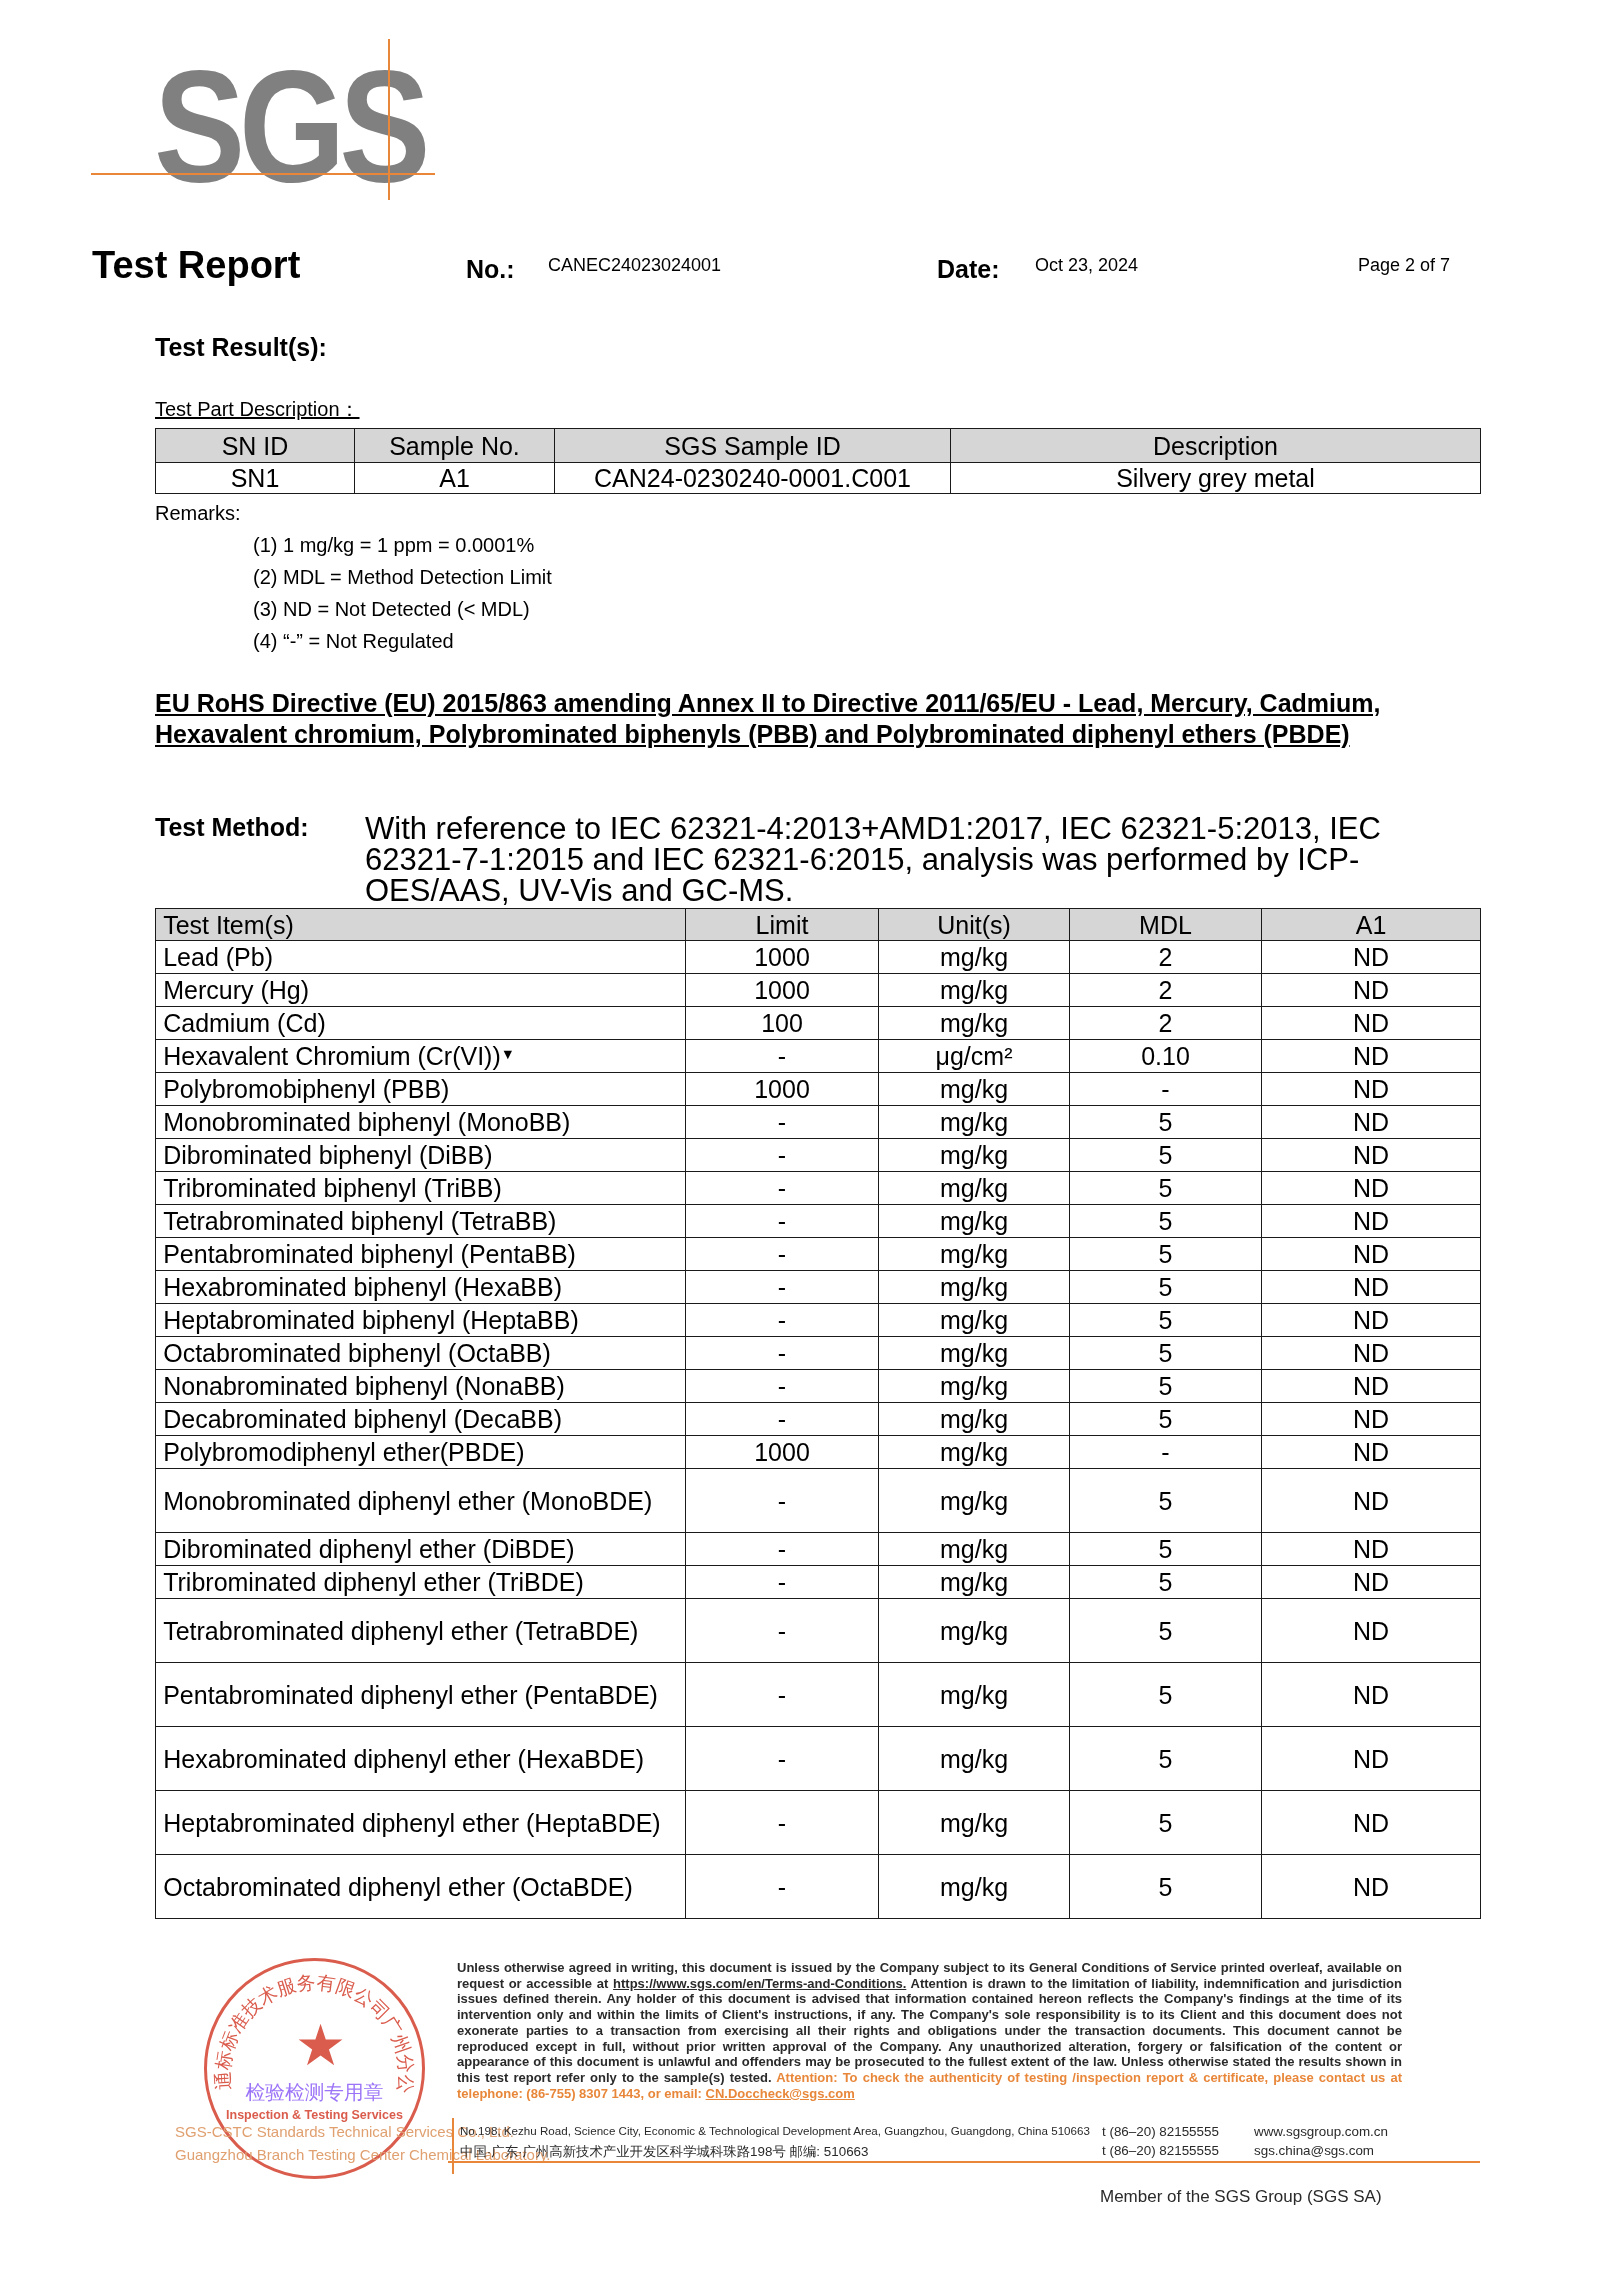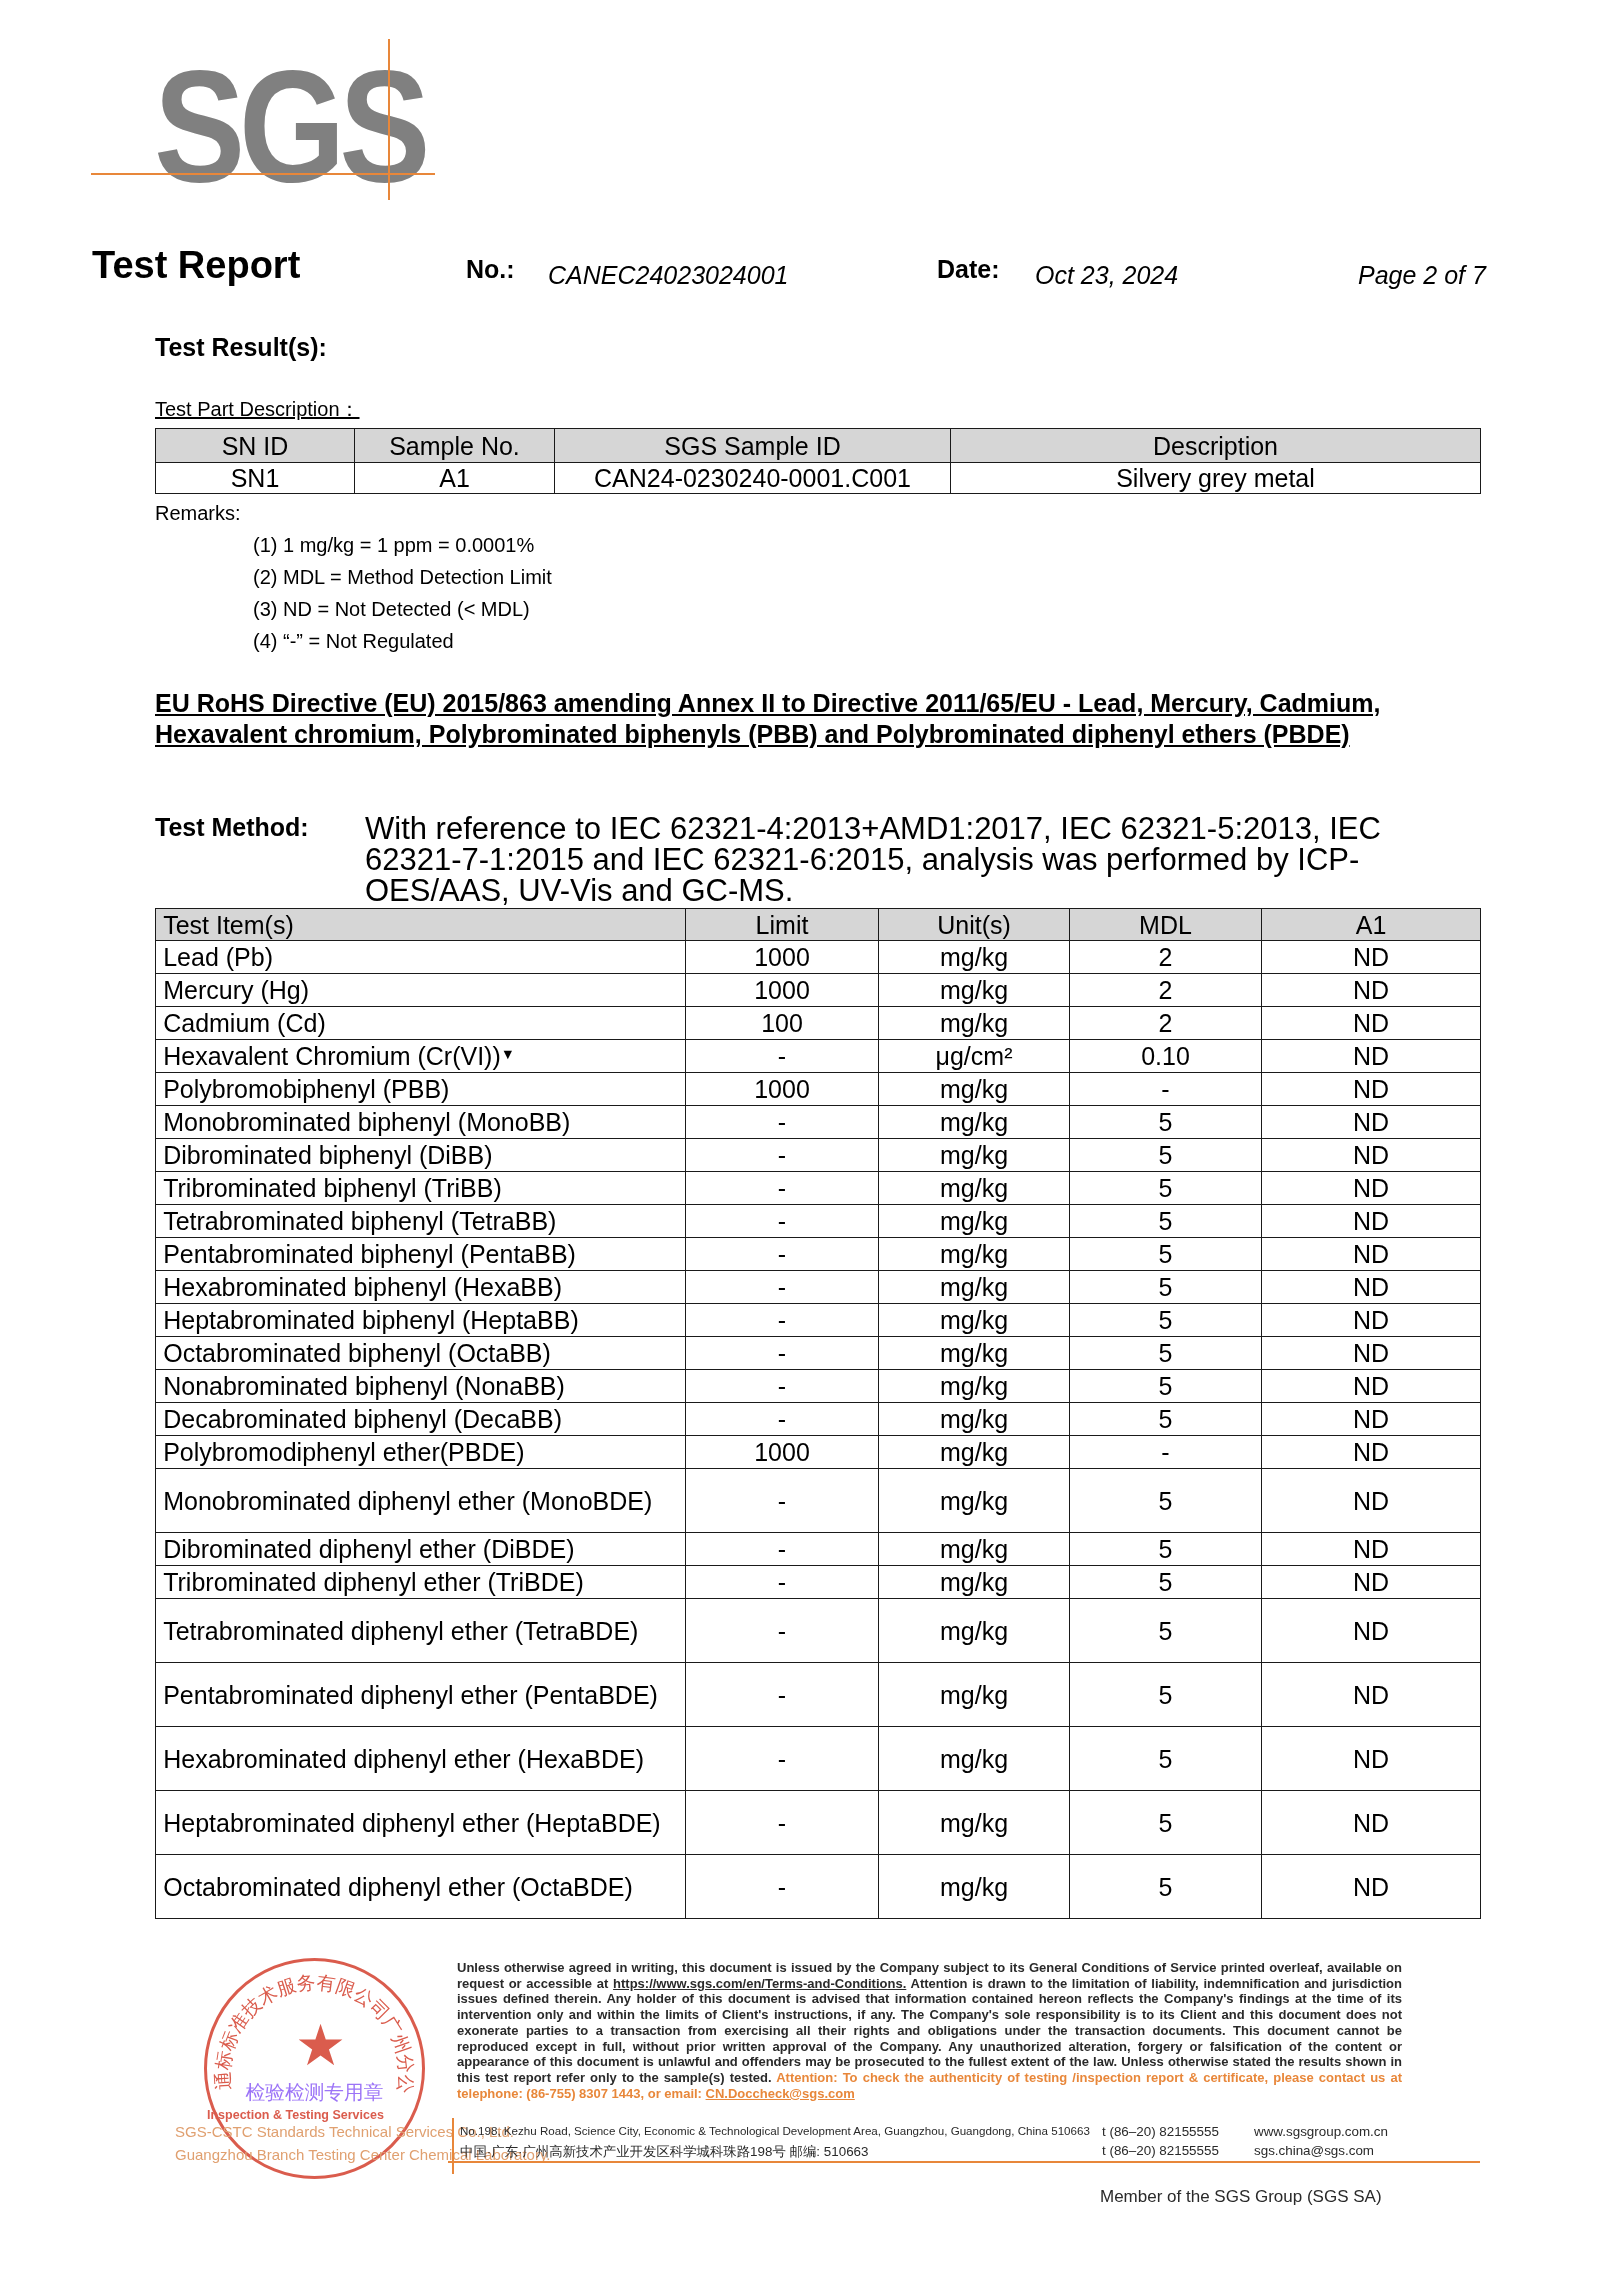--- a/index.html
+++ b/index.html
@@ -9,21 +9,21 @@
   
   .logo-text { position: absolute; left: 154px; top: 47px; font-family: "Liberation Sans", sans-serif;
                font-weight: bold; font-size: 159px; line-height: 1; color: #808080; letter-spacing: -7.2px;
                transform: scaleX(0.86); transform-origin: left top; }
   .logo-hline { position: absolute; left: 91px; top: 173px; width: 344px; height: 1.8px; background: #e8873a; }
   .logo-vline { position: absolute; left: 388px; top: 39px; width: 1.8px; height: 161px; background: #e8873a; }
 
   
   .title { position: absolute; left: 92px; top: 244px; font-size: 38px; font-weight: bold; }
   .hdr-label { position: absolute; font-size: 25px; font-weight: bold; top: 255px; }
-  .hdr-val { position: absolute; font-size: 25px; top: 261px; font-style: italic; }
+  .hdr-val { position: absolute; font-size: 18px; top: 255px; }
 
   .section-h { position: absolute; left: 155px; font-size: 25px; font-weight: bold; }
   .plain { position: absolute; font-size: 20px; }
   .underline { text-decoration: underline; }
 
   
   table { position: absolute; border-collapse: collapse; font-size: 25px; table-layout: fixed; padding-left: 15px; }
   td, th { border: 1.8px solid #1a1a1a; padding: 0 7.2px; font-weight: normal; line-height: 30px; }
   th { background: #d6d6d6; }
   .c { text-align: center; }
@@ -45,21 +45,21 @@
   .addr-vline { position: absolute; left: 452px; top: 2118px; width: 1.8px; height: 56px; background: #e8873a; }
   .addr-hline { position: absolute; left: 448px; top: 2161px; width: 1032px; height: 1.8px; background: #e8873a; }
   .member { position: absolute; left: 1100px; top: 2187px; font-size: 17px; color: #2a2a2a; }
 
   
   .stamp { position: absolute; left: 204px; top: 1958px; width: 215px; height: 215px; border: 3.6px solid #d4402e;
            border-radius: 50%; opacity: 0.85; }
   .stamp-star { position: absolute; left: 88px; top: 56px; font-size: 57px; color: #d4402e; line-height: 1; }
   .stamp-cn { position: absolute; left: 0; width: 215px; top: 118px; text-align: center; font-size: 19.7px; color: #8b5cf6;
               font-family: "DejaVu Serif", serif; }
-  .stamp-en { position: absolute; left: 0; width: 215px; top: 147px; text-align: left; font-size: 12.5px; color: #d4402e; font-weight: bold; }
+  .stamp-en { position: absolute; left: 0; width: 215px; top: 147px; text-align: center; font-size: 12.5px; color: #d4402e; font-weight: bold; }
   .stamp-arc { position: absolute; left: 0; top: 0; }
   .lab-line { position: absolute; left: 175px; font-size: 15px; color: #e0a070; }
 </style>
 </head>
 <body>
 
 <div>
   <div class="logo-text">SGS</div>
   <div class="logo-hline"></div>
   <div class="logo-vline"></div>

